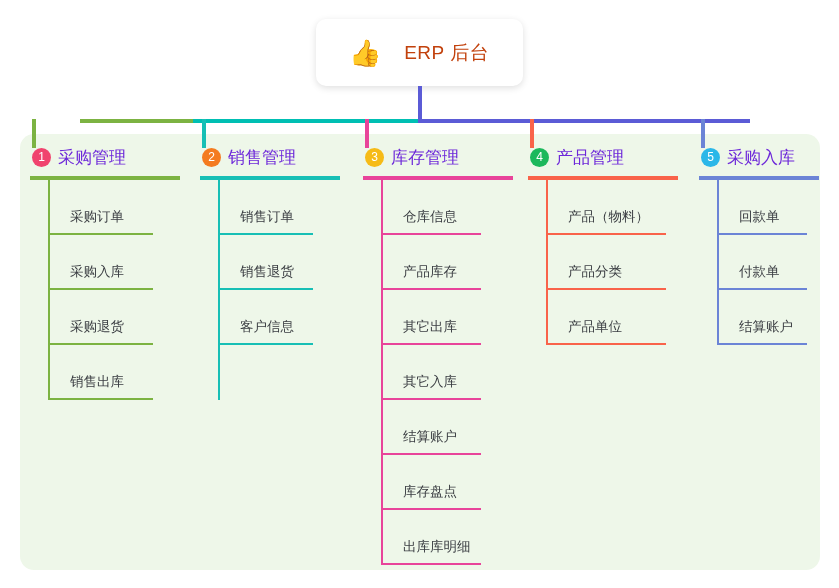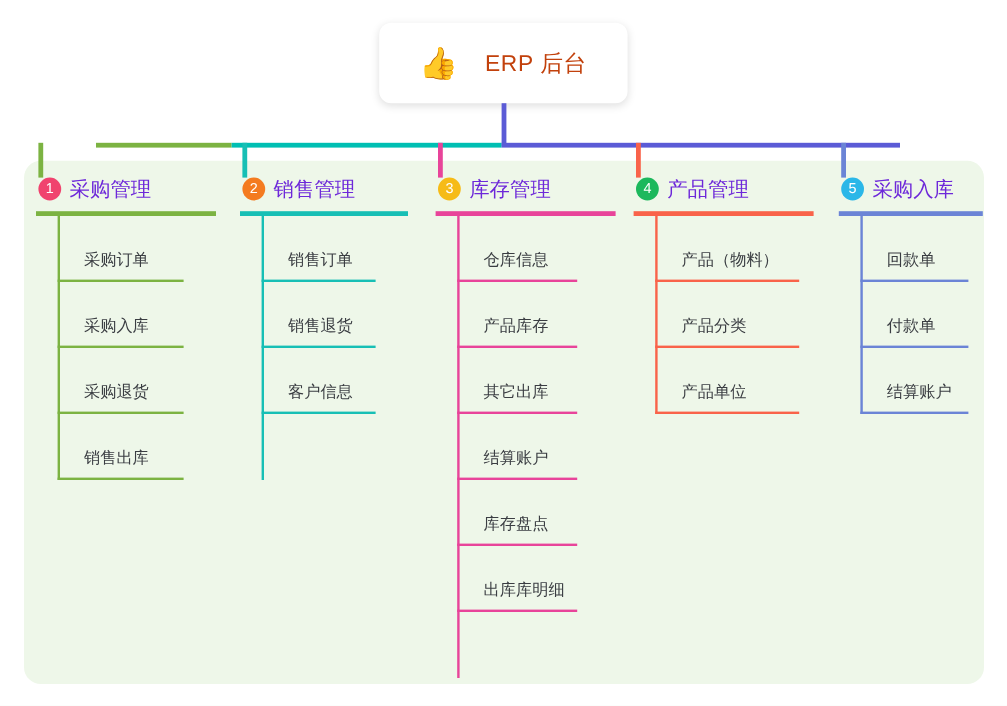--- a/index.html
+++ b/index.html
@@ -223,20 +223,24 @@
         </div>
         <div class="leaf">
           <span class="leaf-label">产品库存</span>
           <div class="leaf-rule" style="background: rgb(232, 68, 154); width: 100px;"></div>
         </div>
         <div class="leaf">
           <span class="leaf-label">其它出库</span>
           <div class="leaf-rule" style="background: rgb(232, 68, 154); width: 100px;"></div>
         </div>
         <div class="leaf">
+          <span class="leaf-label">其它入库</span>
+          <div class="leaf-rule" style="background: rgb(232, 68, 154); width: 100px;"></div>
+        </div>
+        <div class="leaf">
           <span class="leaf-label">结算账户</span>
           <div class="leaf-rule" style="background: rgb(232, 68, 154); width: 100px;"></div>
         </div>
         <div class="leaf">
           <span class="leaf-label">库存盘点</span>
           <div class="leaf-rule" style="background: rgb(232, 68, 154); width: 100px;"></div>
         </div>
         <div class="leaf">
           <span class="leaf-label">出库库明细</span>
           <div class="leaf-rule" style="background: rgb(232, 68, 154); width: 100px;"></div>

